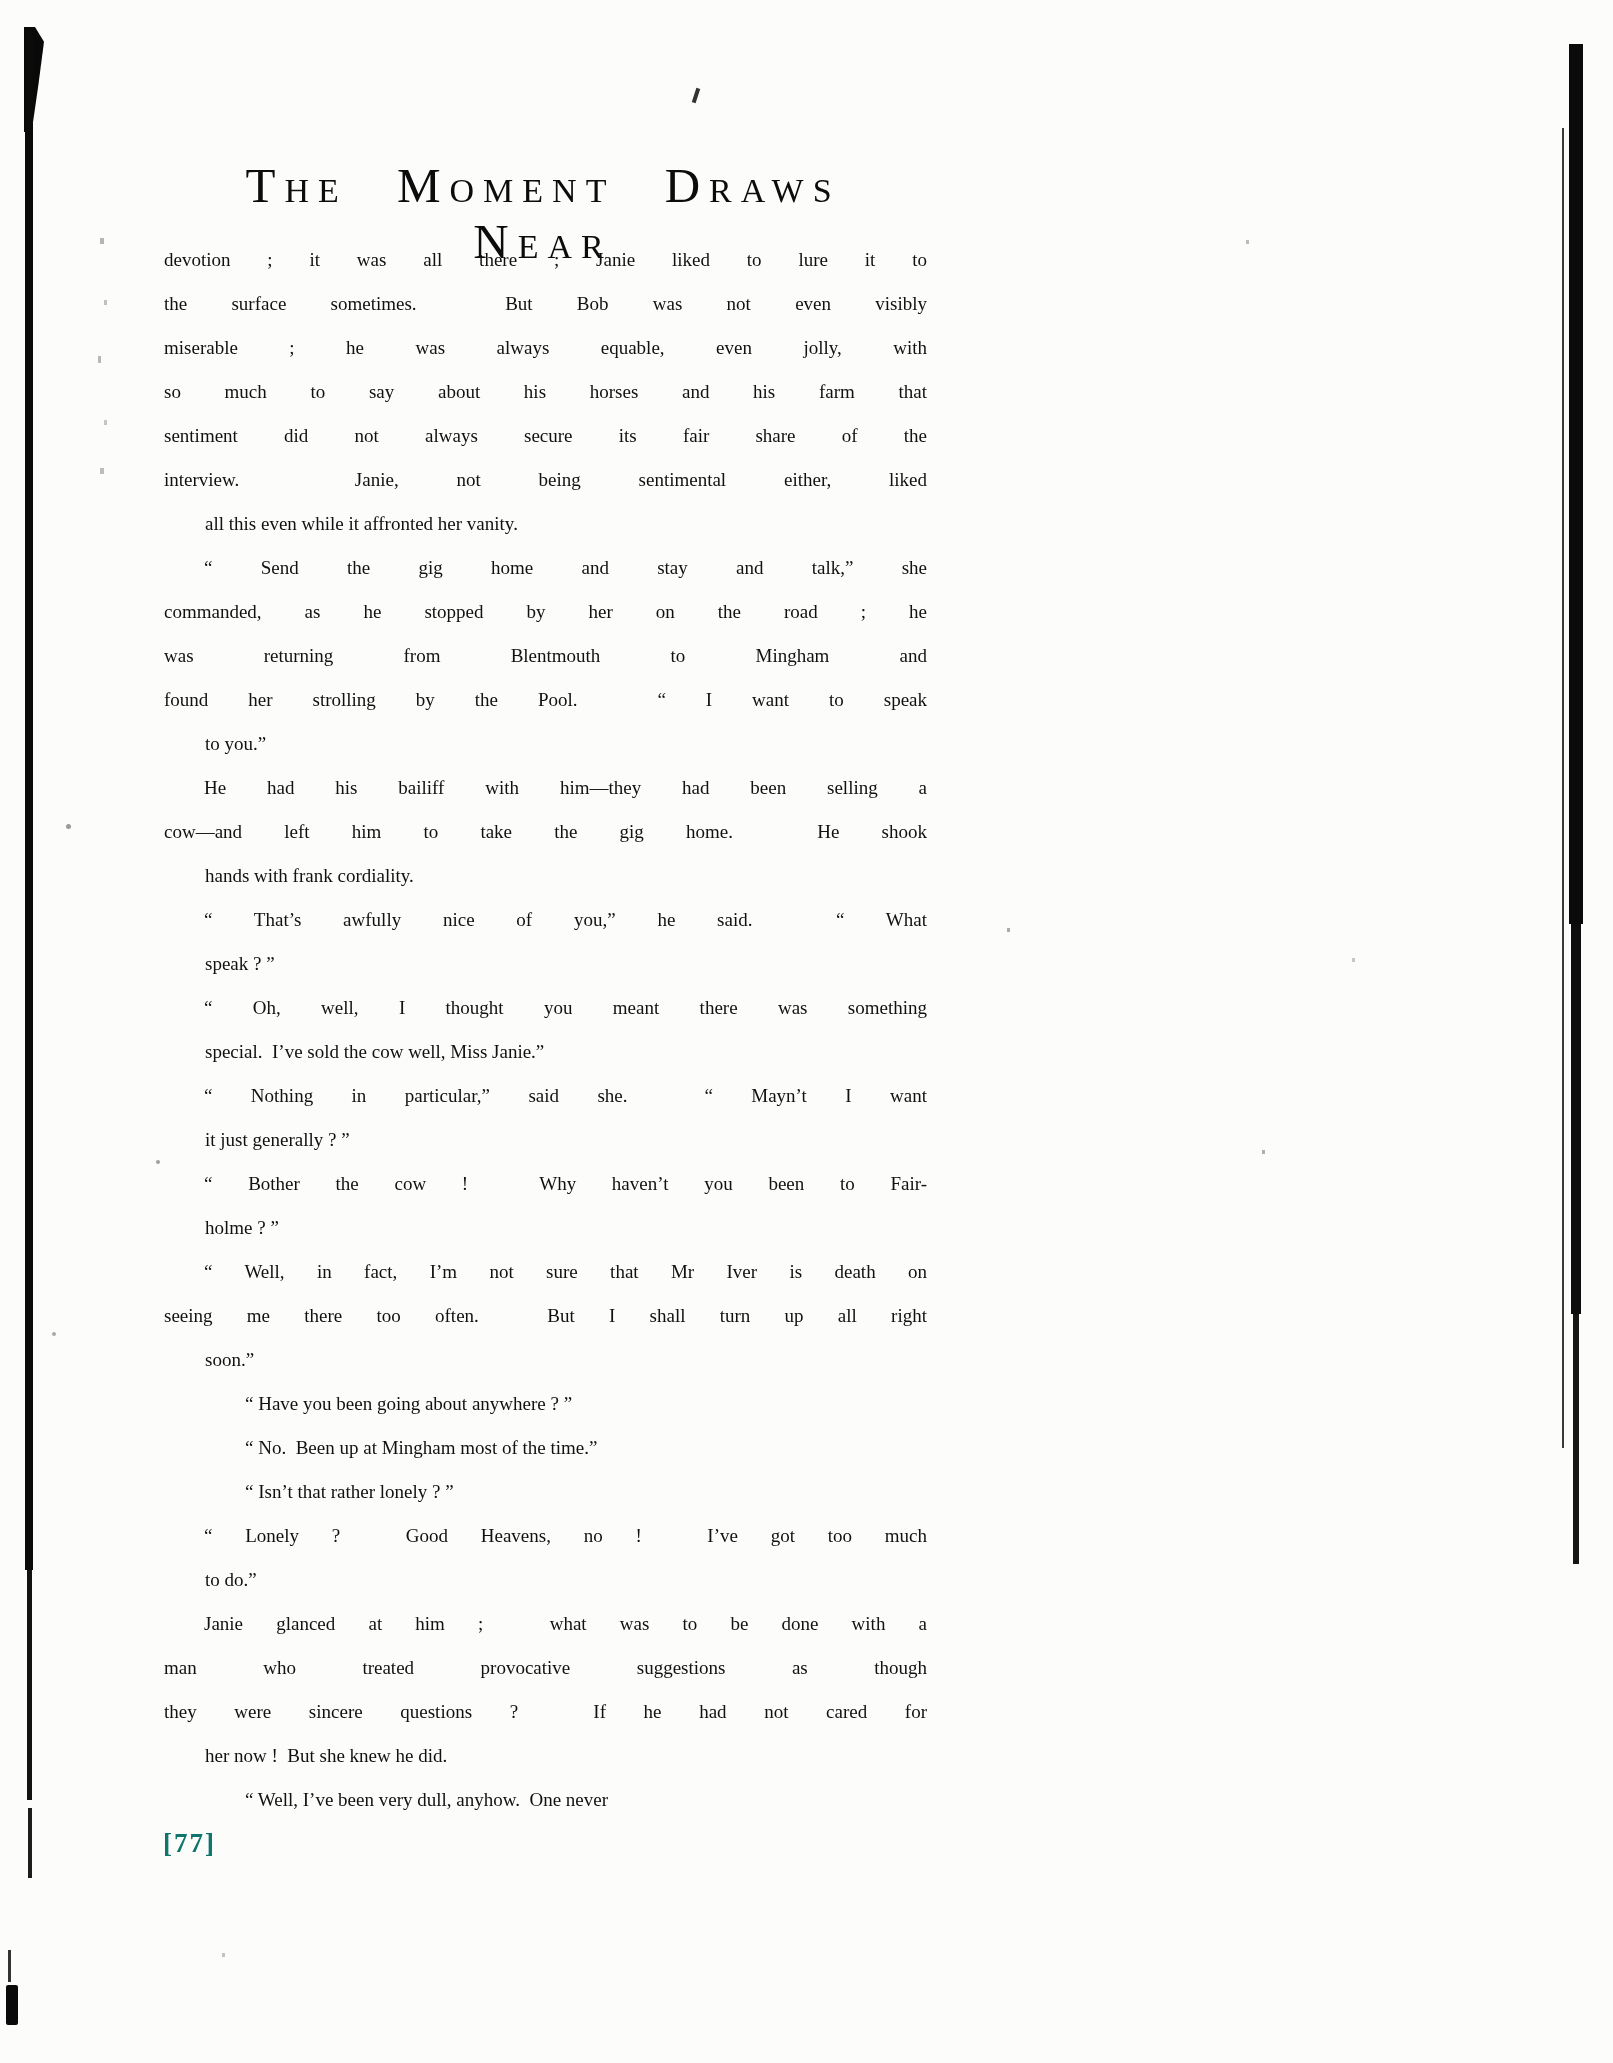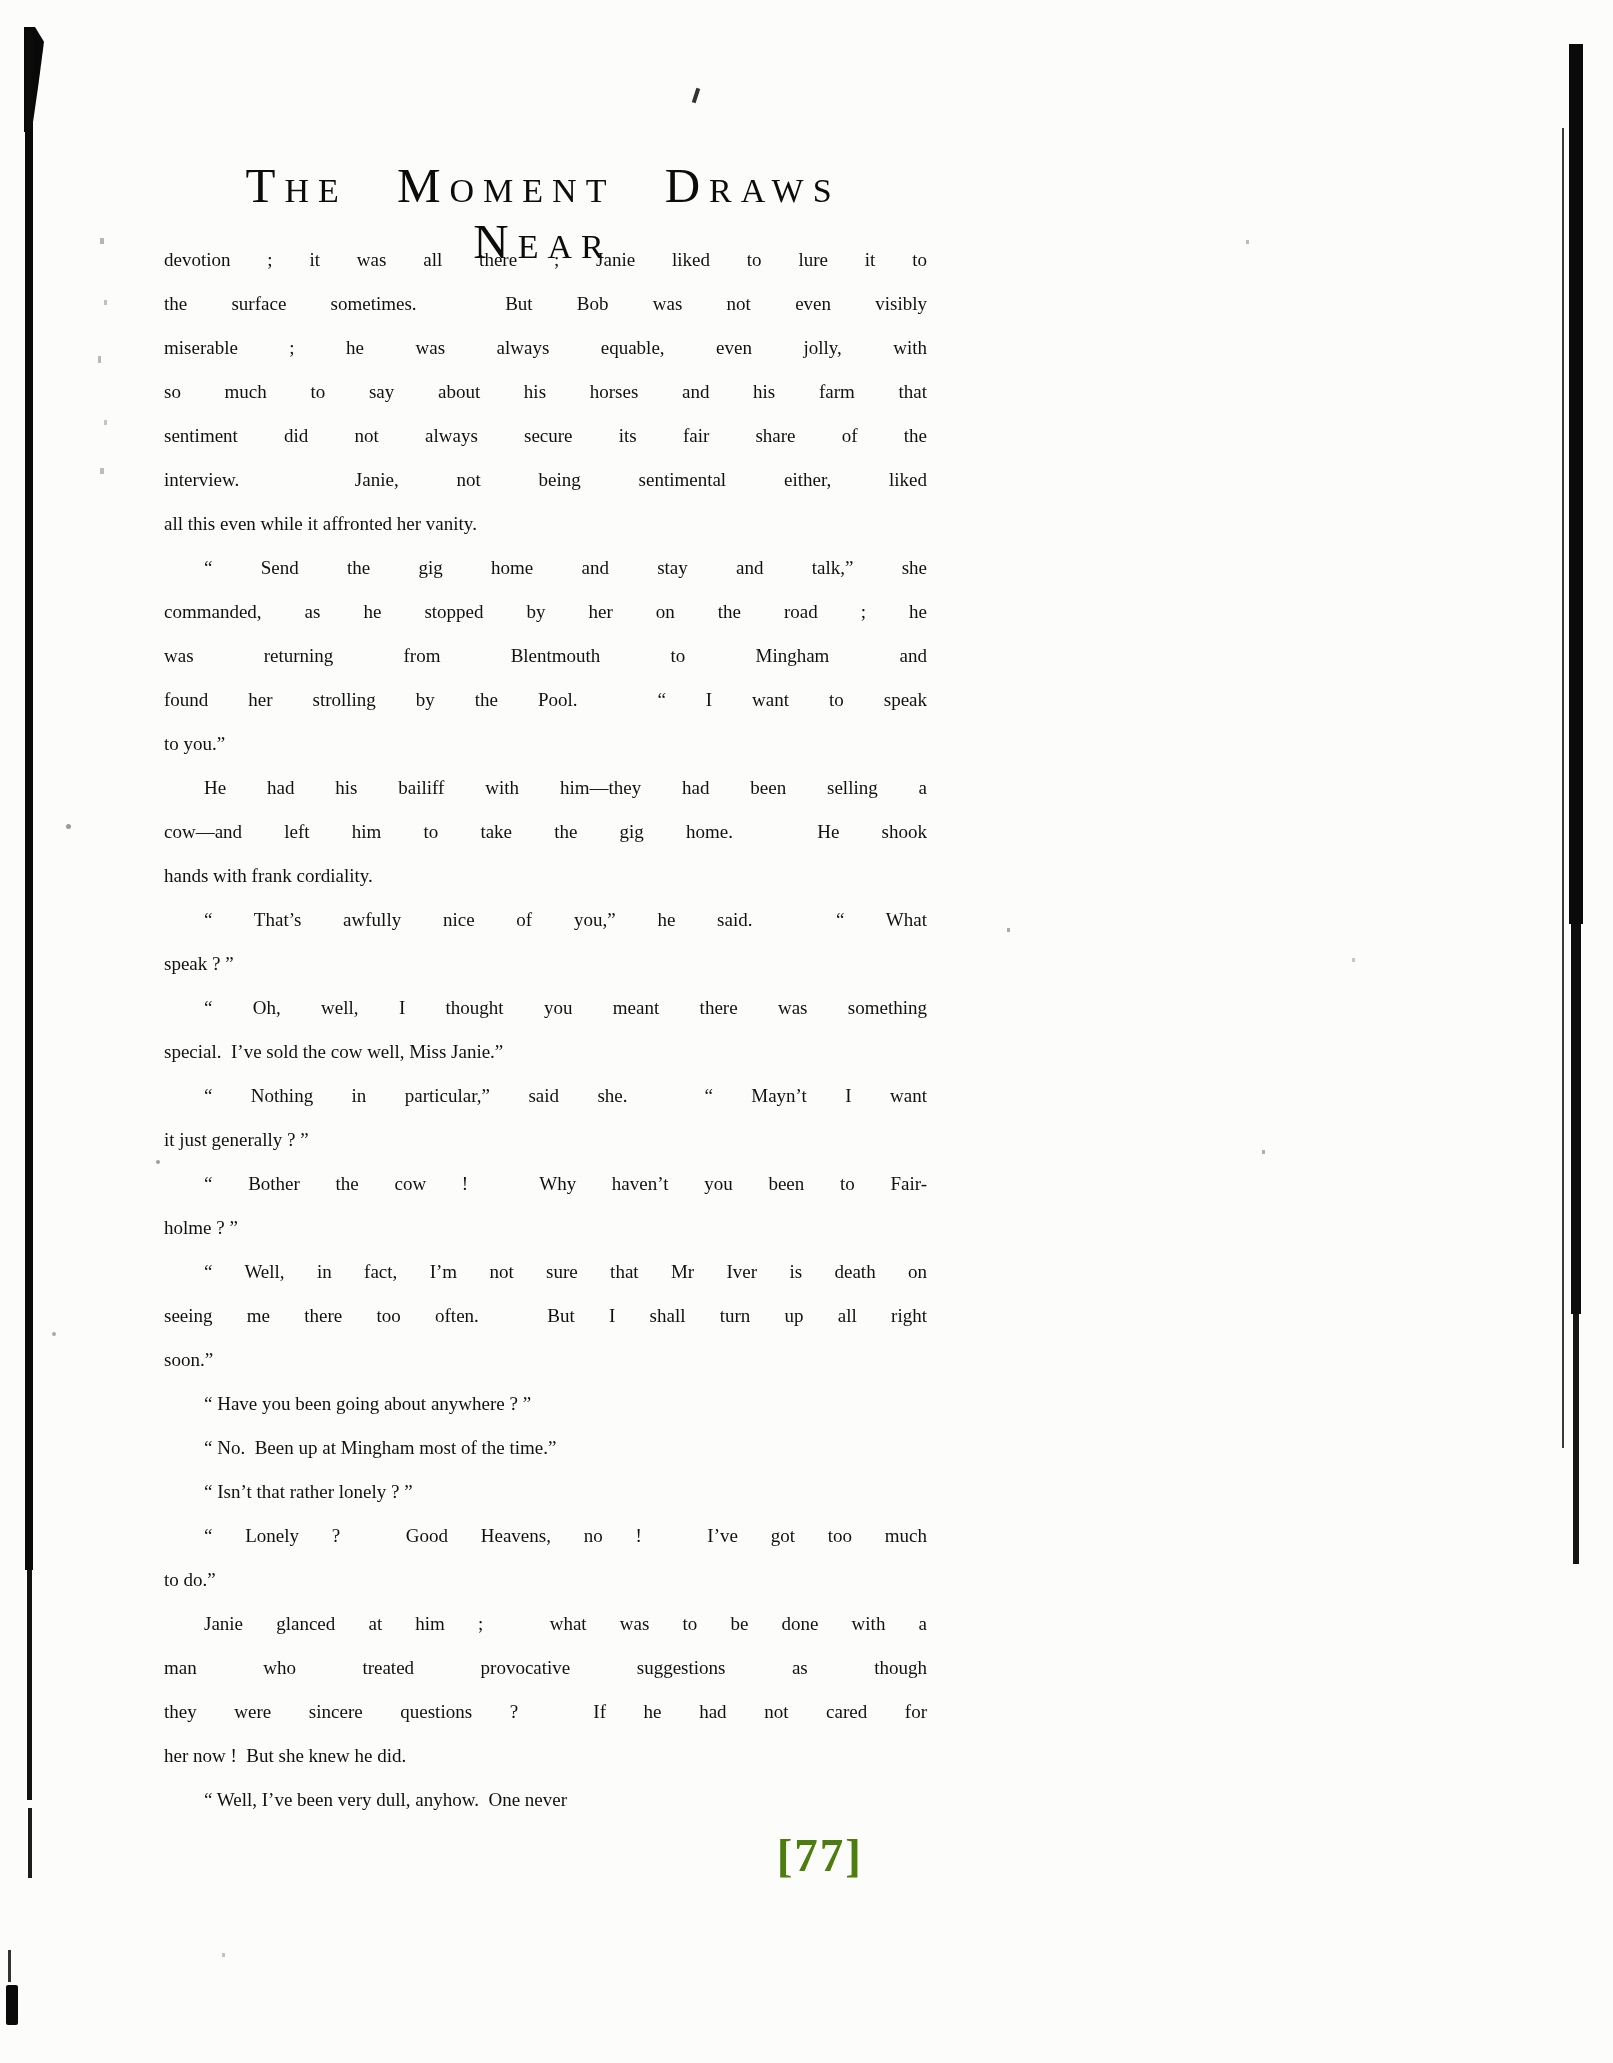--- a/index.html
+++ b/index.html
@@ -22,28 +22,28 @@
     letter-spacing:9px;word-spacing:28px;
     color:#0c0c0c;
   }
   
   .text-block{
     position:absolute;top:238px;left:164px;width:763px;
     font-size:19px;line-height:44px;
     color:#111;
   }
   .line{text-align:justify;text-align-last:justify;}
-  .line.last{text-align-last:left;}
+  .line.last{text-align-last:left;margin-left:41px;}
   .para.indent .line.first{text-indent:40px;}
   
   .page-number{
     position:absolute;top:1828px;left:163px;width:700px;
-    text-align:right;
-    font-size:47px;font-weight:bold;letter-spacing:2px;
-    color:#4d7c0f;
+    text-align:left;
+    font-size:27px;font-weight:bold;letter-spacing:2px;
+    color:#0f766e;
   }
   
   .art{position:absolute;}
   .a-left-wedge{left:24px;top:27px;width:20px;height:105px;background:#090909;
     clip-path:polygon(0 0,55% 0,100% 14%,72% 55%,38% 100%,0 100%);}
   .a-left-bar{left:25px;top:30px;width:8px;height:1540px;background:#0b0b0b;}
   .a-left-bar2{left:27px;top:1570px;width:5px;height:230px;background:#121212;}
   .a-left-bar3{left:28px;top:1808px;width:4px;height:70px;background:#1c1c1c;}
   .a-left-tick{left:8px;top:1950px;width:3px;height:32px;background:#333;}
   .a-left-blob{left:6px;top:1985px;width:12px;height:40px;background:#0a0a0a;border-radius:2px;}

